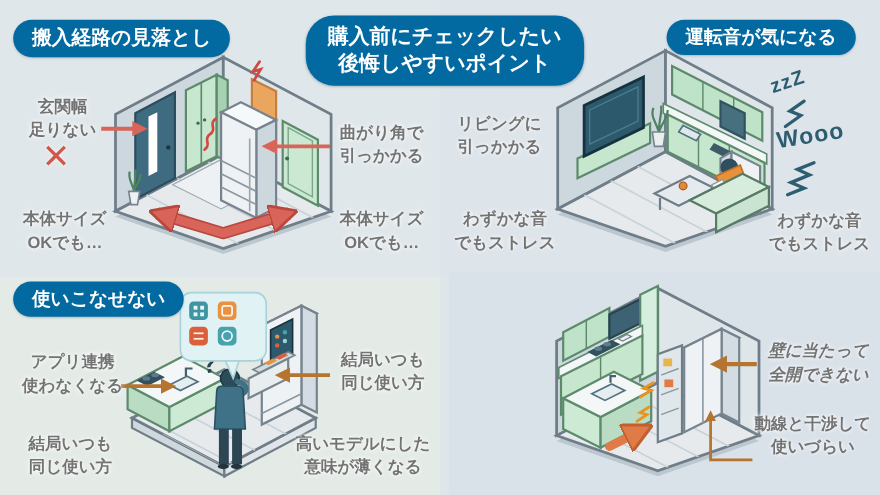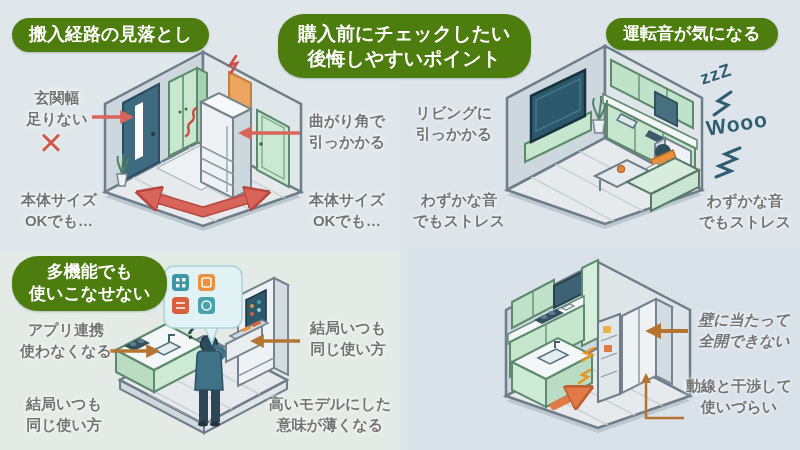--- a/index.html
+++ b/index.html
@@ -1,19 +1,19 @@
 <!DOCTYPE html>
 <html><head>
 <meta charset="utf-8">
 <style>
   html,body{margin:0;padding:0;}
   .stage{position:relative;width:800px;height:450px;overflow:hidden;
     background:#dfe6ea;font-family:"Liberation Sans","DejaVu Sans",sans-serif;}
   .quad{position:absolute;}
-  .pill{position:absolute;background:#4d7c0f;color:#ffffff;font-weight:bold;
+  .pill{position:absolute;background:#0369a1;color:#ffffff;font-weight:bold;
     border-radius:26px;padding:5px 17px;text-align:center;line-height:1.32;z-index:30;
     box-shadow:0 1px 2px rgba(30,60,80,.25);}
   .pill span{display:block;}
   .lbl{position:absolute;color:#737373;font-weight:bold;font-size:15px;line-height:1.38;
     text-align:center;z-index:30;
     text-shadow:0 0 3px rgba(255,255,255,.95),0 0 6px rgba(255,255,255,.8);}
   .lbl span{display:block;white-space:nowrap;}
   .xmark{position:absolute;color:#cf574b;font-size:31px;font-weight:bold;z-index:30;
     text-shadow:0 0 3px rgba(255,255,255,.9);}
   .sound{position:absolute;color:#2d5d70;font-weight:bold;z-index:30;letter-spacing:1px;}
@@ -323,21 +323,20 @@
     <span>搬入経路の見落とし</span>
   </div>
   <div class="pill" style="left:278px;top:14px;font-size:19px;padding:7px 20px;">
     <span>購入前にチェックしたい</span>
     <span>後悔しやすいポイント</span>
   </div>
   <div class="pill" style="left:606px;top:18px;font-size:17px;">
     <span>運転音が気になる</span>
   </div>
   <div class="pill" style="left:12px;top:256px;font-size:17px;">
-    <span>多機能でも</span>
     <span>使いこなせない</span>
   </div>
 
   <div class="lbl" style="left:14px;top:88px;width:86px;">
     <span>玄関幅</span>
     <span>足りない</span>
   </div>
   <div class="xmark" style="left:38px;top:125px;">✕</div>
   <div class="lbl" style="left:300px;top:111px;width:94px;">
     <span>曲がり角で</span>

